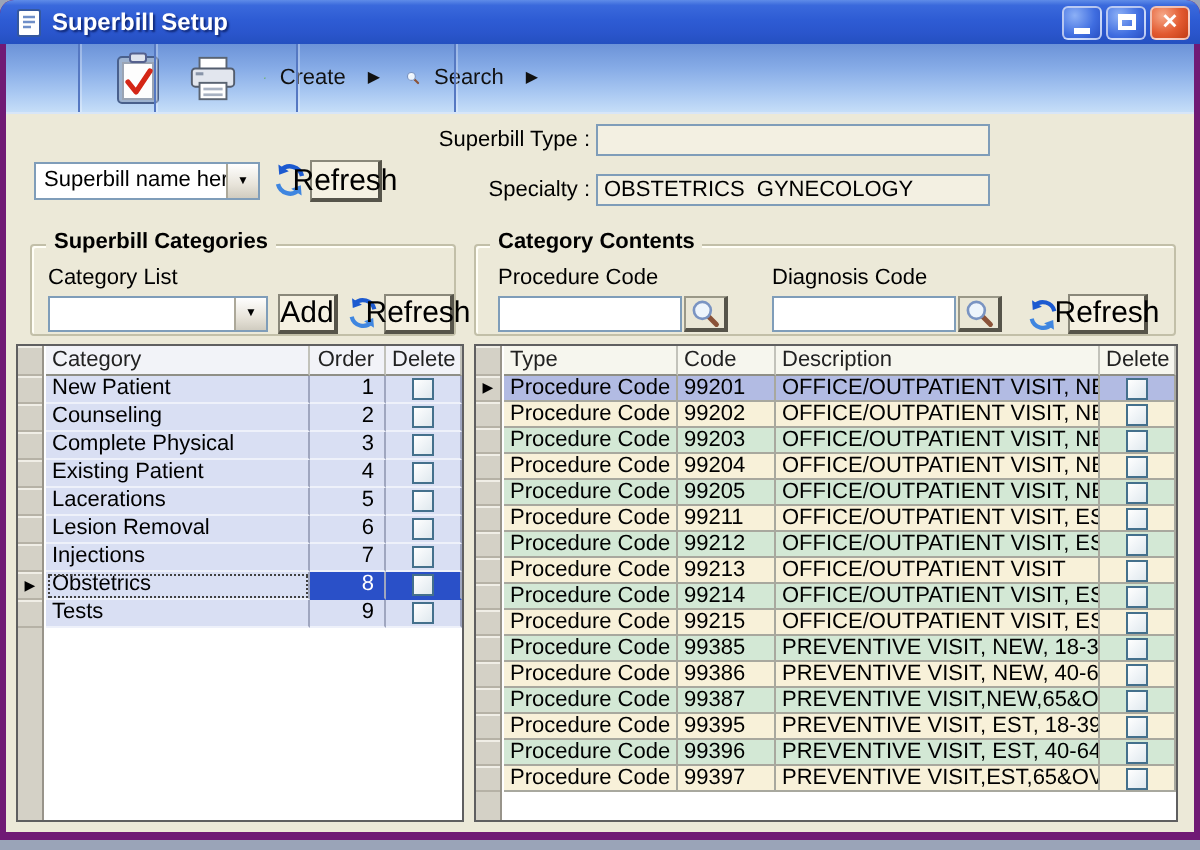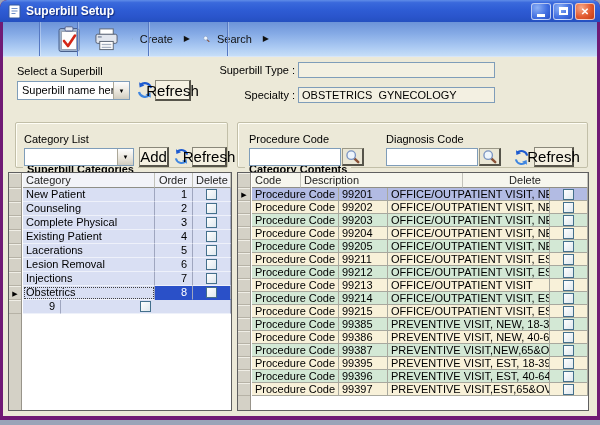--- a/index.html
+++ b/index.html
@@ -43,21 +43,21 @@
 
   .btn { position:absolute; background:#f5f1e2; border:1px solid #8a887a; border-right:2px solid #56544a; border-bottom:2px solid #56544a;
     display:flex; align-items:center; justify-content:center; font-size:15px; }
   .tool-sq { position:absolute; display:flex; align-items:center; justify-content:center;
     background:#eae7d6; border:1px solid #9a9888; border-right:2px solid #56544a; border-bottom:2px solid #56544a; }
 
   .field { position:absolute; border:1px solid #7f9db9; background:#fff; font-family:inherit; font-size:11px; padding:0 3px; }
   .field.ro { background:#f3f0e2; }
 
   .groupbox { position:absolute; border:1px solid #c2bfa8; border-radius:2px; box-shadow:inset 1px 1px 0 #fffef6; }
-  .groupbox .legend { position:absolute; top:-8px; left:7px; background:#ece9d8; padding:0 4px; font-weight:bold;margin-top:48px; }
+  .groupbox .legend { position:absolute; top:-8px; left:7px; background:#ece9d8; padding:0 4px; font-weight:bold; }
 
   .refresh-ico { position:absolute; width:18px; height:18px; }
 
   
   .grid { position:absolute; background:#fff; border:1px solid #5f5f60; }
   .selcol { position:absolute; left:0; top:0; bottom:0; width:13px; background:#d4d1c6; border-right:1px solid #98948a; }
   .selcell { border-bottom:1px solid #b6b2a6; border-top:1px solid #f0eee6; display:flex; align-items:center; justify-content:center; }
   .sel-arrow { font-size:7px; line-height:1; color:#000; }
   .hdr { position:absolute; left:14px; top:0; right:0; display:flex; height:15px; }
   .hcell { padding:1px 3px 0; color:#222; border-right:1px solid #c2c2ba; border-bottom:1px solid #8f8f86; overflow:hidden; white-space:nowrap; }
@@ -154,21 +154,20 @@
         <path d="M5 7.2 a4.2 4.2 0 0 1 3.6-2.4" stroke="#fff" stroke-width="1.5" fill="none" stroke-linecap="round"></path>
       </svg>
       <span class="tb-label">Search</span>
       <span class="tb-arrow">▶</span>
     </div>
     <div class="tb-sep" style="left:224px"></div>
   </div>
 
   <div class="client">
 
-    <span class="lbl" style="left:14px;top:8px">Select a Superbill</span>
     <div class="combo" style="left:14px;top:24px;width:113px">
       <span class="ctxt">Superbill name here...</span>
       <span class="carr">▼</span>
     </div>
     <svg class="refresh-ico" style="left:133px;top:24px" viewBox="0 0 18 18">
       <path d="M15 7 A6.2 6.2 0 0 0 4.4 4.2" fill="none" stroke="#1c5ad0" stroke-width="2.2"></path>
       <path d="M3.2 1.2 L3.6 6.4 L8.4 4.6 Z" fill="#1c5ad0"></path>
       <path d="M3 11 A6.2 6.2 0 0 0 13.6 13.8" fill="none" stroke="#3f86e0" stroke-width="2.2"></path>
       <path d="M14.8 16.8 L14.4 11.6 L9.6 13.4 Z" fill="#3f86e0"></path>
     </svg>
@@ -302,20 +301,21 @@
             </div>
           </div>
           <div class="trow">
             <div class="tcell c-cat focus-cell">Obstetrics</div>
             <div class="tcell c-order sel-blue">8</div>
             <div class="tcell c-del cell-center sel-blue">
               <span class="checkbox"></span>
             </div>
           </div>
           <div class="trow">
+            <div class="tcell c-cat">Tests</div>
             <div class="tcell c-order">9</div>
             <div class="tcell c-del cell-center">
               <span class="checkbox"></span>
             </div>
           </div>
         </div>
     </div>
 
     <div class="grid grid-right" style="left:234px;top:115px;width:352px;height:239px">
       <div class="selcol" id="con-sel">
@@ -333,20 +333,21 @@
           <div class="selcell" style="height: 13px;"></div>
           <div class="selcell" style="height: 13px;"></div>
           <div class="selcell" style="height: 13px;"></div>
           <div class="selcell" style="height: 13px;"></div>
           <div class="selcell" style="height: 13px;"></div>
           <div class="selcell" style="height: 13px;"></div>
           <div class="selcell" style="height: 13px;"></div>
           <div class="selcell" style="height: 13px;"></div>
         </div>
       <div class="hdr" id="con-hdr">
+          <div class="hcell c-type">Type</div>
           <div class="hcell c-code">Code</div>
           <div class="hcell c-desc">Description</div>
           <div class="hcell c-del2 hd-center">Delete</div>
         </div>
       <div class="rows" id="con-rows">
           <div class="trow r-selected">
             <div class="tcell c-type">Procedure Code</div>
             <div class="tcell c-code">99201</div>
             <div class="tcell c-desc">OFFICE/OUTPATIENT VISIT, NEW</div>
             <div class="tcell c-del2 cell-center">

